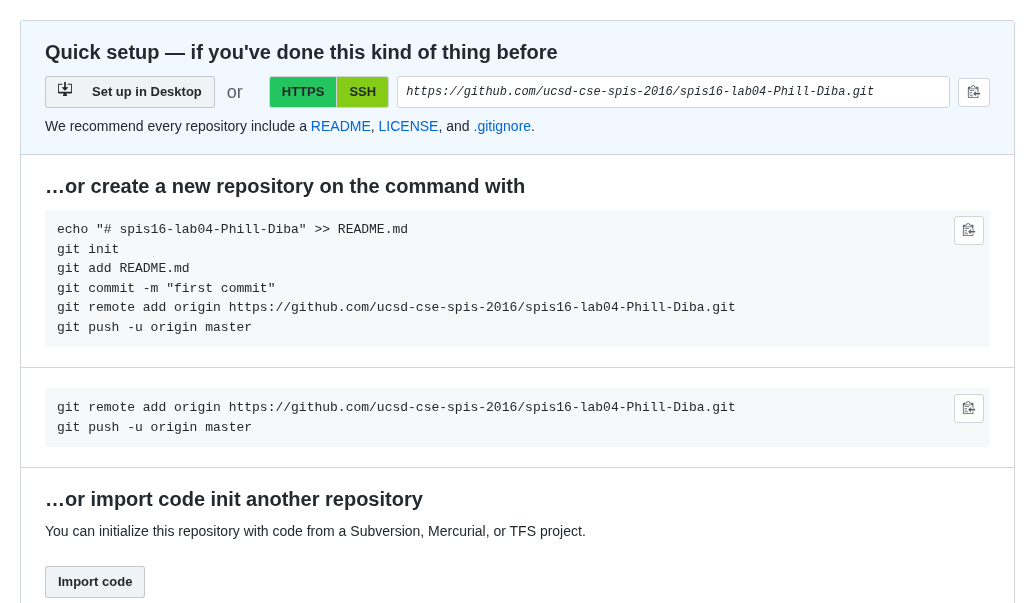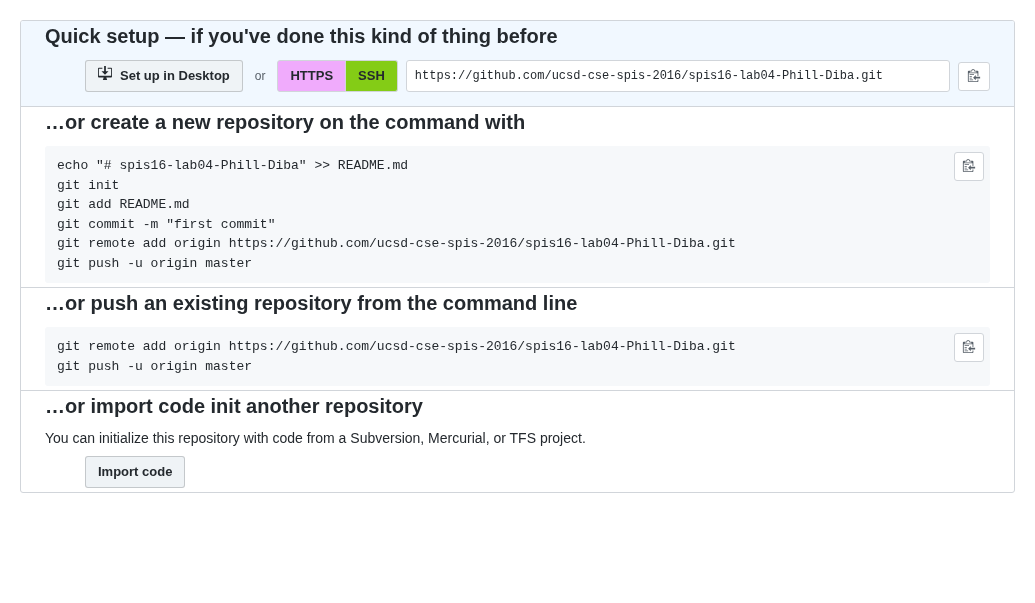--- a/index.html
+++ b/index.html
@@ -9,21 +9,21 @@
       color: #24292e;
       background: #fff;
       padding: 20px;
     }
     .panel {
       border: 1px solid #d1d5da;
       border-radius: 3px;
       overflow: hidden;
     }
     .section {
-      padding: 4px 24px;
+      padding: 20px 24px;
       border-bottom: 1px solid #d1d5da;
     }
     .section:last-child { border-bottom: none; }
     .quick-setup {
       background: #f1f8ff;
     }
     h2 {
       font-size: 20px;
       font-weight: 600;
       margin-bottom: 12px;
@@ -31,36 +31,35 @@
     }
     .setup-row {
       display: flex;
       align-items: center;
       gap: 8px;
       margin-bottom: 10px;
     }
     .btn {
       display: inline-flex;
       align-items: flex-end;
-      gap: 8px;
+      gap: 20px;
       padding: 5px 12px;
       font-size: 13px;
       font-weight: 600;
       line-height: 20px;
       color: #24292e;
       background: #eff3f6;
       border: 1px solid rgba(27,31,35,.2);
       border-radius: 3px;
       cursor: pointer;
       white-space: nowrap;
-      margin-left: 40px;
     }
     .or-text {
       color: #586069;
-      font-size: 12px;
+      font-size: 18px;
       padding: 0 4px;
     }
     .btn-group {
       display: inline-flex;
     }
     .btn-group .proto-btn {
       padding: 5px 12px;
       font-size: 13px;
       font-weight: 600;
       line-height: 20px;
@@ -70,33 +69,35 @@
       cursor: pointer;
     }
     .btn-group .proto-btn:first-child {
       border-radius: 3px 0 0 3px;
     }
     .btn-group .proto-btn:last-child {
       border-radius: 0 3px 3px 0;
       border-left: none;
     }
     .btn-group .proto-btn.selected {
-      background: #f0abfc;
+      background: #22c55e;
+      margin-left: 14px;
     }
     .url-input {
       flex: 1;
       padding: 5px 8px;
       font-family: SFMono-Regular, Consolas, "Liberation Mono", Menlo, monospace;
       font-size: 12px;
       line-height: 20px;
       color: #24292e;
       background: #fff;
       border: 1px solid #d1d5da;
       border-radius: 3px;
       min-width: 0;
+      font-style: italic;
     }
     .copy-btn {
       padding: 5px 8px;
       background: #fff;
       border: 1px solid #d1d5da;
       border-radius: 3px;
       cursor: pointer;
       display: flex;
       align-items: center;
       justify-content: center;
@@ -134,21 +135,21 @@
       border-radius: 3px;
       cursor: pointer;
       color: #586069;
       display: flex;
       align-items: center;
       justify-content: center;
     }
     .desc {
       font-size: 14px;
       color: #24292e;
-      margin-bottom: 10px;
+      margin-bottom: 27px;
     }
     .icon-svg {
       width: 14px;
       height: 14px;
       fill: currentColor;
     }
   </style>
 </head>
 <body>
 
@@ -172,20 +173,23 @@
       </div>
       <input class="url-input" type="text" readonly="" value="https://github.com/ucsd-cse-spis-2016/spis16-lab04-Phill-Diba.git" style="">
       <button class="copy-btn">
         <span>
           <svg class="icon-svg" viewBox="0 0 14 16">
               <path d="M2 13h4v1H2v-1zm5-6H2v1h5V7zm2 3V8l-3 3 3 3v-2h5v-2H9zM4.5 9H2v1h2.5V9zM2 12h2.5v-1H2v1zm9 1h1v2c-.02.28-.11.52-.3.7-.19.18-.42.28-.7.3H1c-.55 0-1-.45-1-1V4c0-.55.45-1 1-1h3c0-1.11.89-2 2-2 1.11 0 2 .89 2 2h3c.55 0 1 .45 1 1v5h-1V6H1v9h10v-2zM2 5h8c0-.55-.45-1-1-1H8c-.55 0-1-.45-1-1s-.45-1-1-1-1 .45-1 1-.45 1-1 1H3c-.55 0-1 .45-1 1z"></path>
             </svg>
         </span>
       </button>
     </div>
+    <p class="recommend">
+      <span>We recommend every repository include a </span><a href="#">README</a><span>, </span><a href="#">LICENSE</a><span>, and </span><a href="#">.gitignore</a><span>.</span>
+    </p>
   </div>
 
   <div class="section">
     <h2>…or create a new repository on the command with</h2>
     <div class="code-block-wrap">
       <pre class="code-block">echo "# spis16-lab04-Phill-Diba" &gt;&gt; README.md
 git init
 git add README.md
 git commit -m "first commit"
 git remote add origin https://github.com/ucsd-cse-spis-2016/spis16-lab04-Phill-Diba.git
@@ -194,21 +198,20 @@
         <span>
           <svg class="icon-svg" viewBox="0 0 14 16">
               <path d="M2 13h4v1H2v-1zm5-6H2v1h5V7zm2 3V8l-3 3 3 3v-2h5v-2H9zM4.5 9H2v1h2.5V9zM2 12h2.5v-1H2v1zm9 1h1v2c-.02.28-.11.52-.3.7-.19.18-.42.28-.7.3H1c-.55 0-1-.45-1-1V4c0-.55.45-1 1-1h3c0-1.11.89-2 2-2 1.11 0 2 .89 2 2h3c.55 0 1 .45 1 1v5h-1V6H1v9h10v-2zM2 5h8c0-.55-.45-1-1-1H8c-.55 0-1-.45-1-1s-.45-1-1-1-1 .45-1 1-.45 1-1 1H3c-.55 0-1 .45-1 1z"></path>
             </svg>
         </span>
       </button>
     </div>
   </div>
 
   <div class="section">
-    <h2>…or push an existing repository from the command line</h2>
     <div class="code-block-wrap">
       <pre class="code-block">git remote add origin https://github.com/ucsd-cse-spis-2016/spis16-lab04-Phill-Diba.git
 git push -u origin master</pre>
       <button class="copy-float">
         <span>
           <svg class="icon-svg" viewBox="0 0 14 16">
               <path d="M2 13h4v1H2v-1zm5-6H2v1h5V7zm2 3V8l-3 3 3 3v-2h5v-2H9zM4.5 9H2v1h2.5V9zM2 12h2.5v-1H2v1zm9 1h1v2c-.02.28-.11.52-.3.7-.19.18-.42.28-.7.3H1c-.55 0-1-.45-1-1V4c0-.55.45-1 1-1h3c0-1.11.89-2 2-2 1.11 0 2 .89 2 2h3c.55 0 1 .45 1 1v5h-1V6H1v9h10v-2zM2 5h8c0-.55-.45-1-1-1H8c-.55 0-1-.45-1-1s-.45-1-1-1-1 .45-1 1-.45 1-1 1H3c-.55 0-1 .45-1 1z"></path>
             </svg>
         </span>
       </button>

